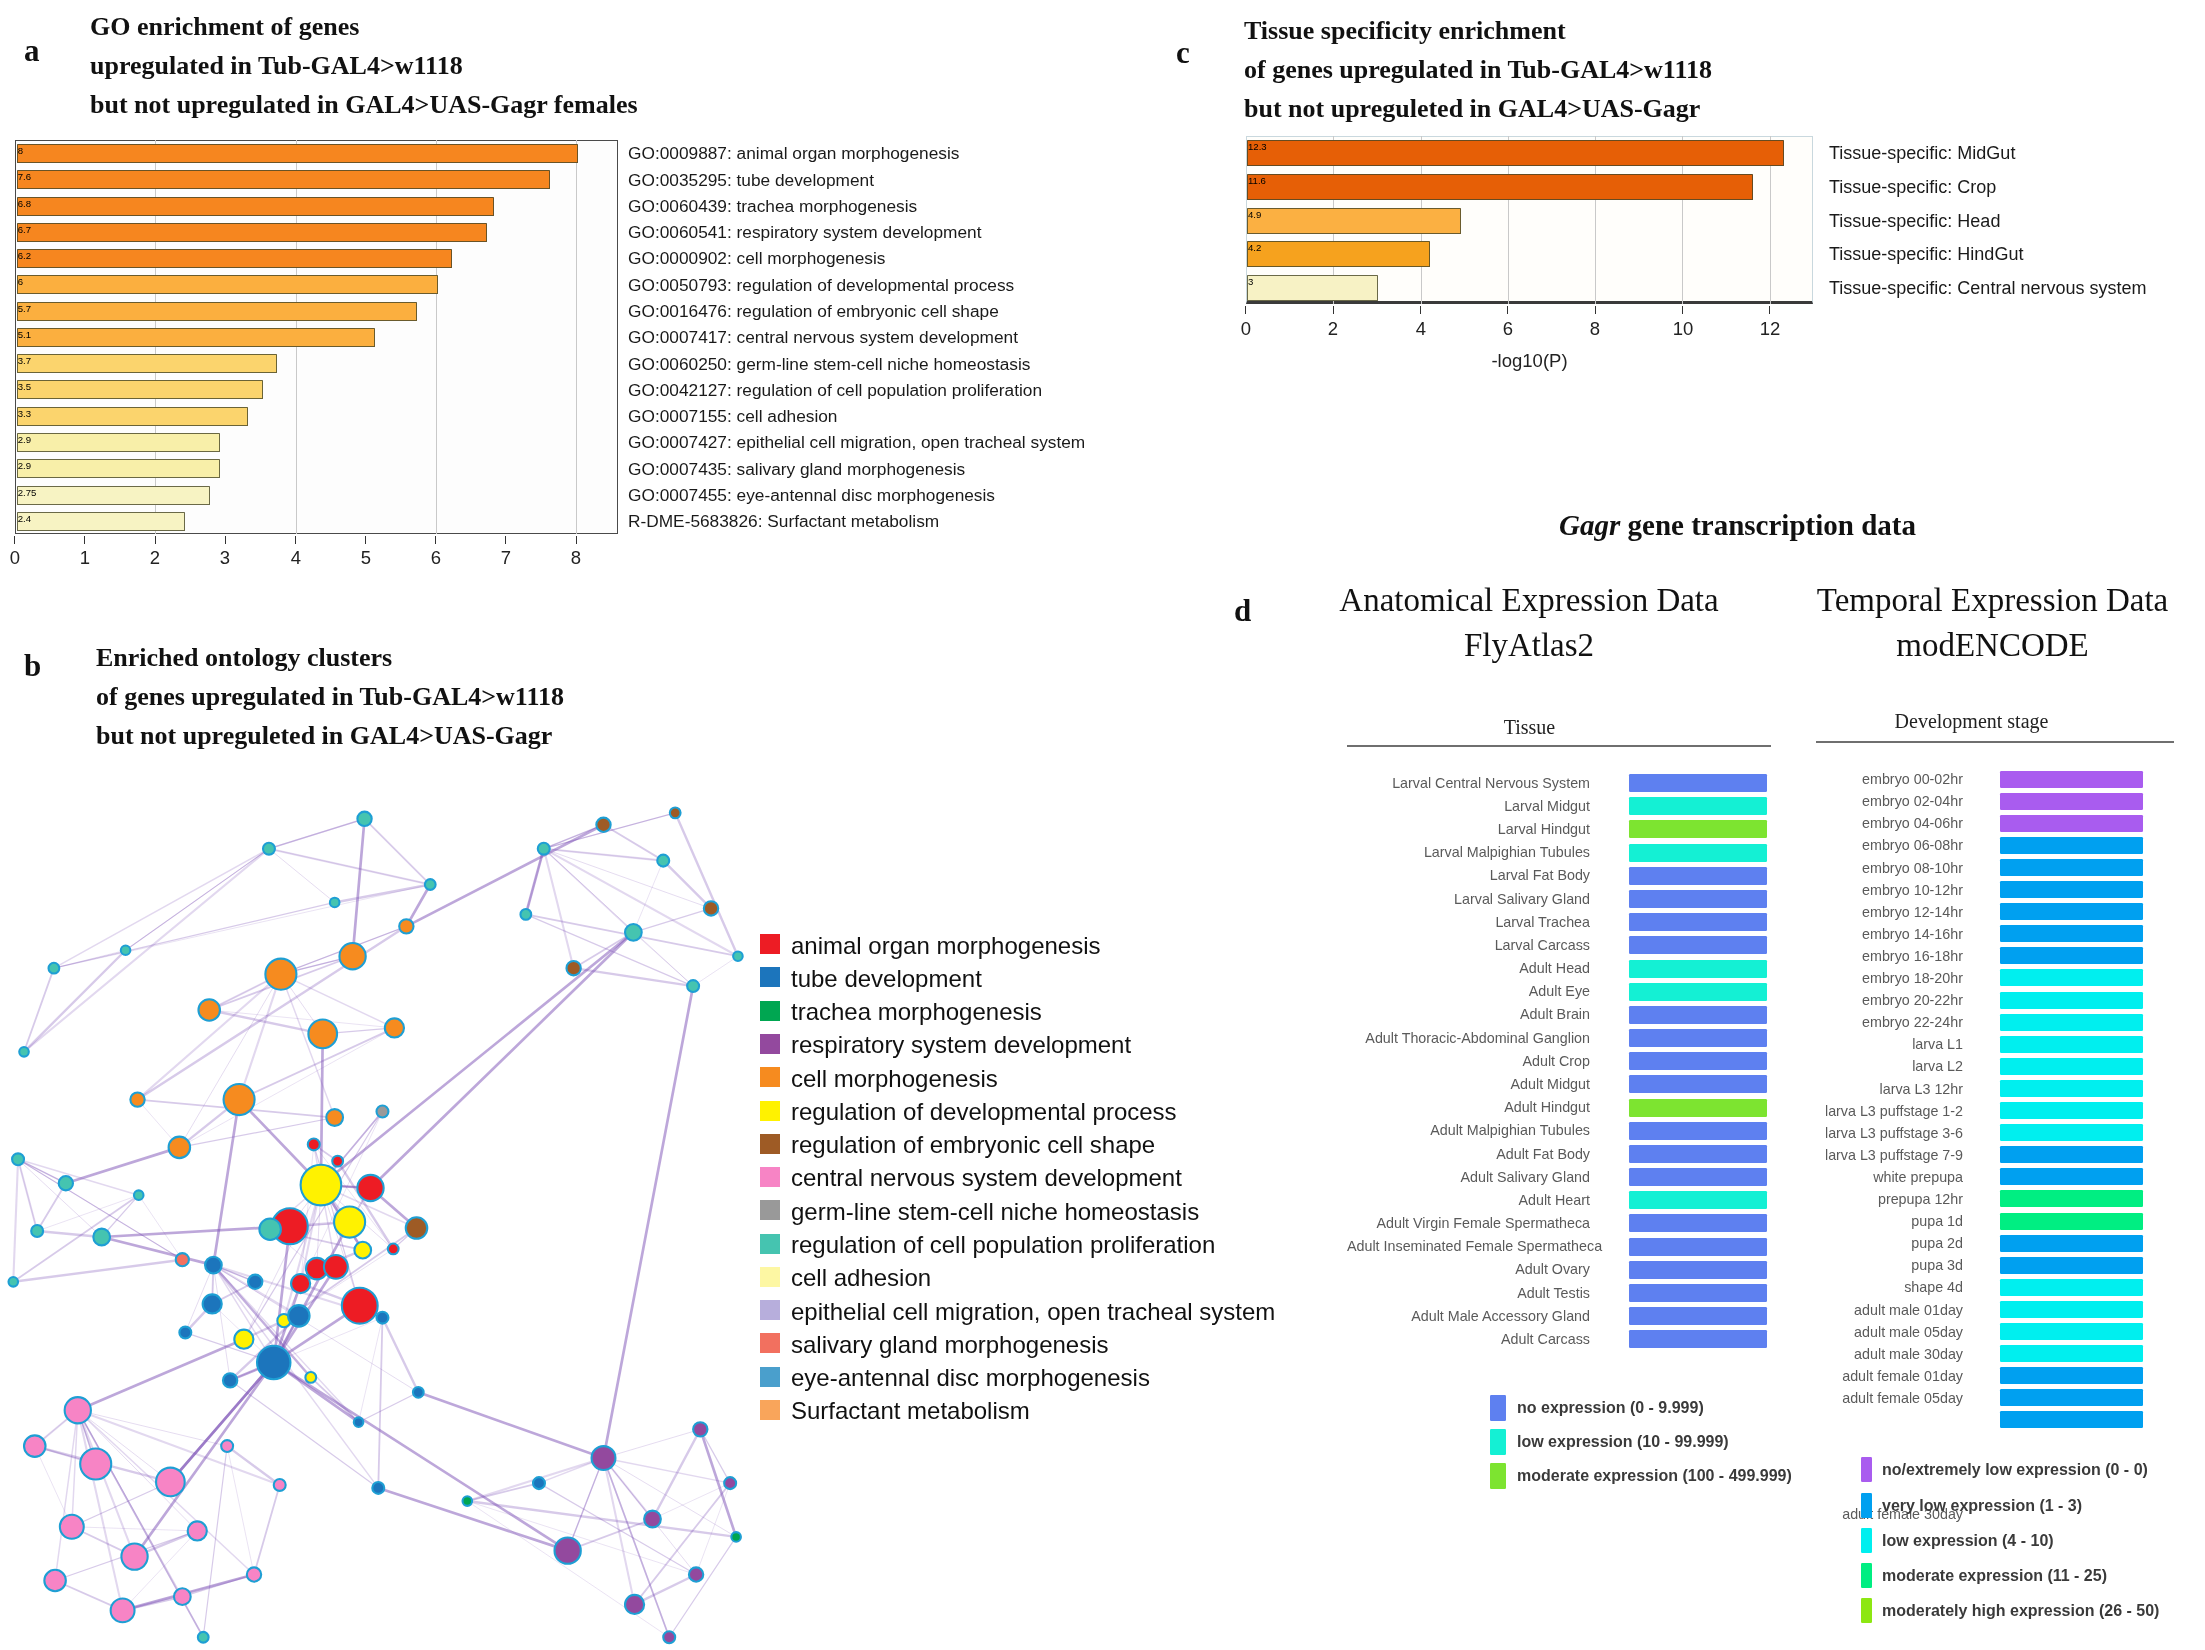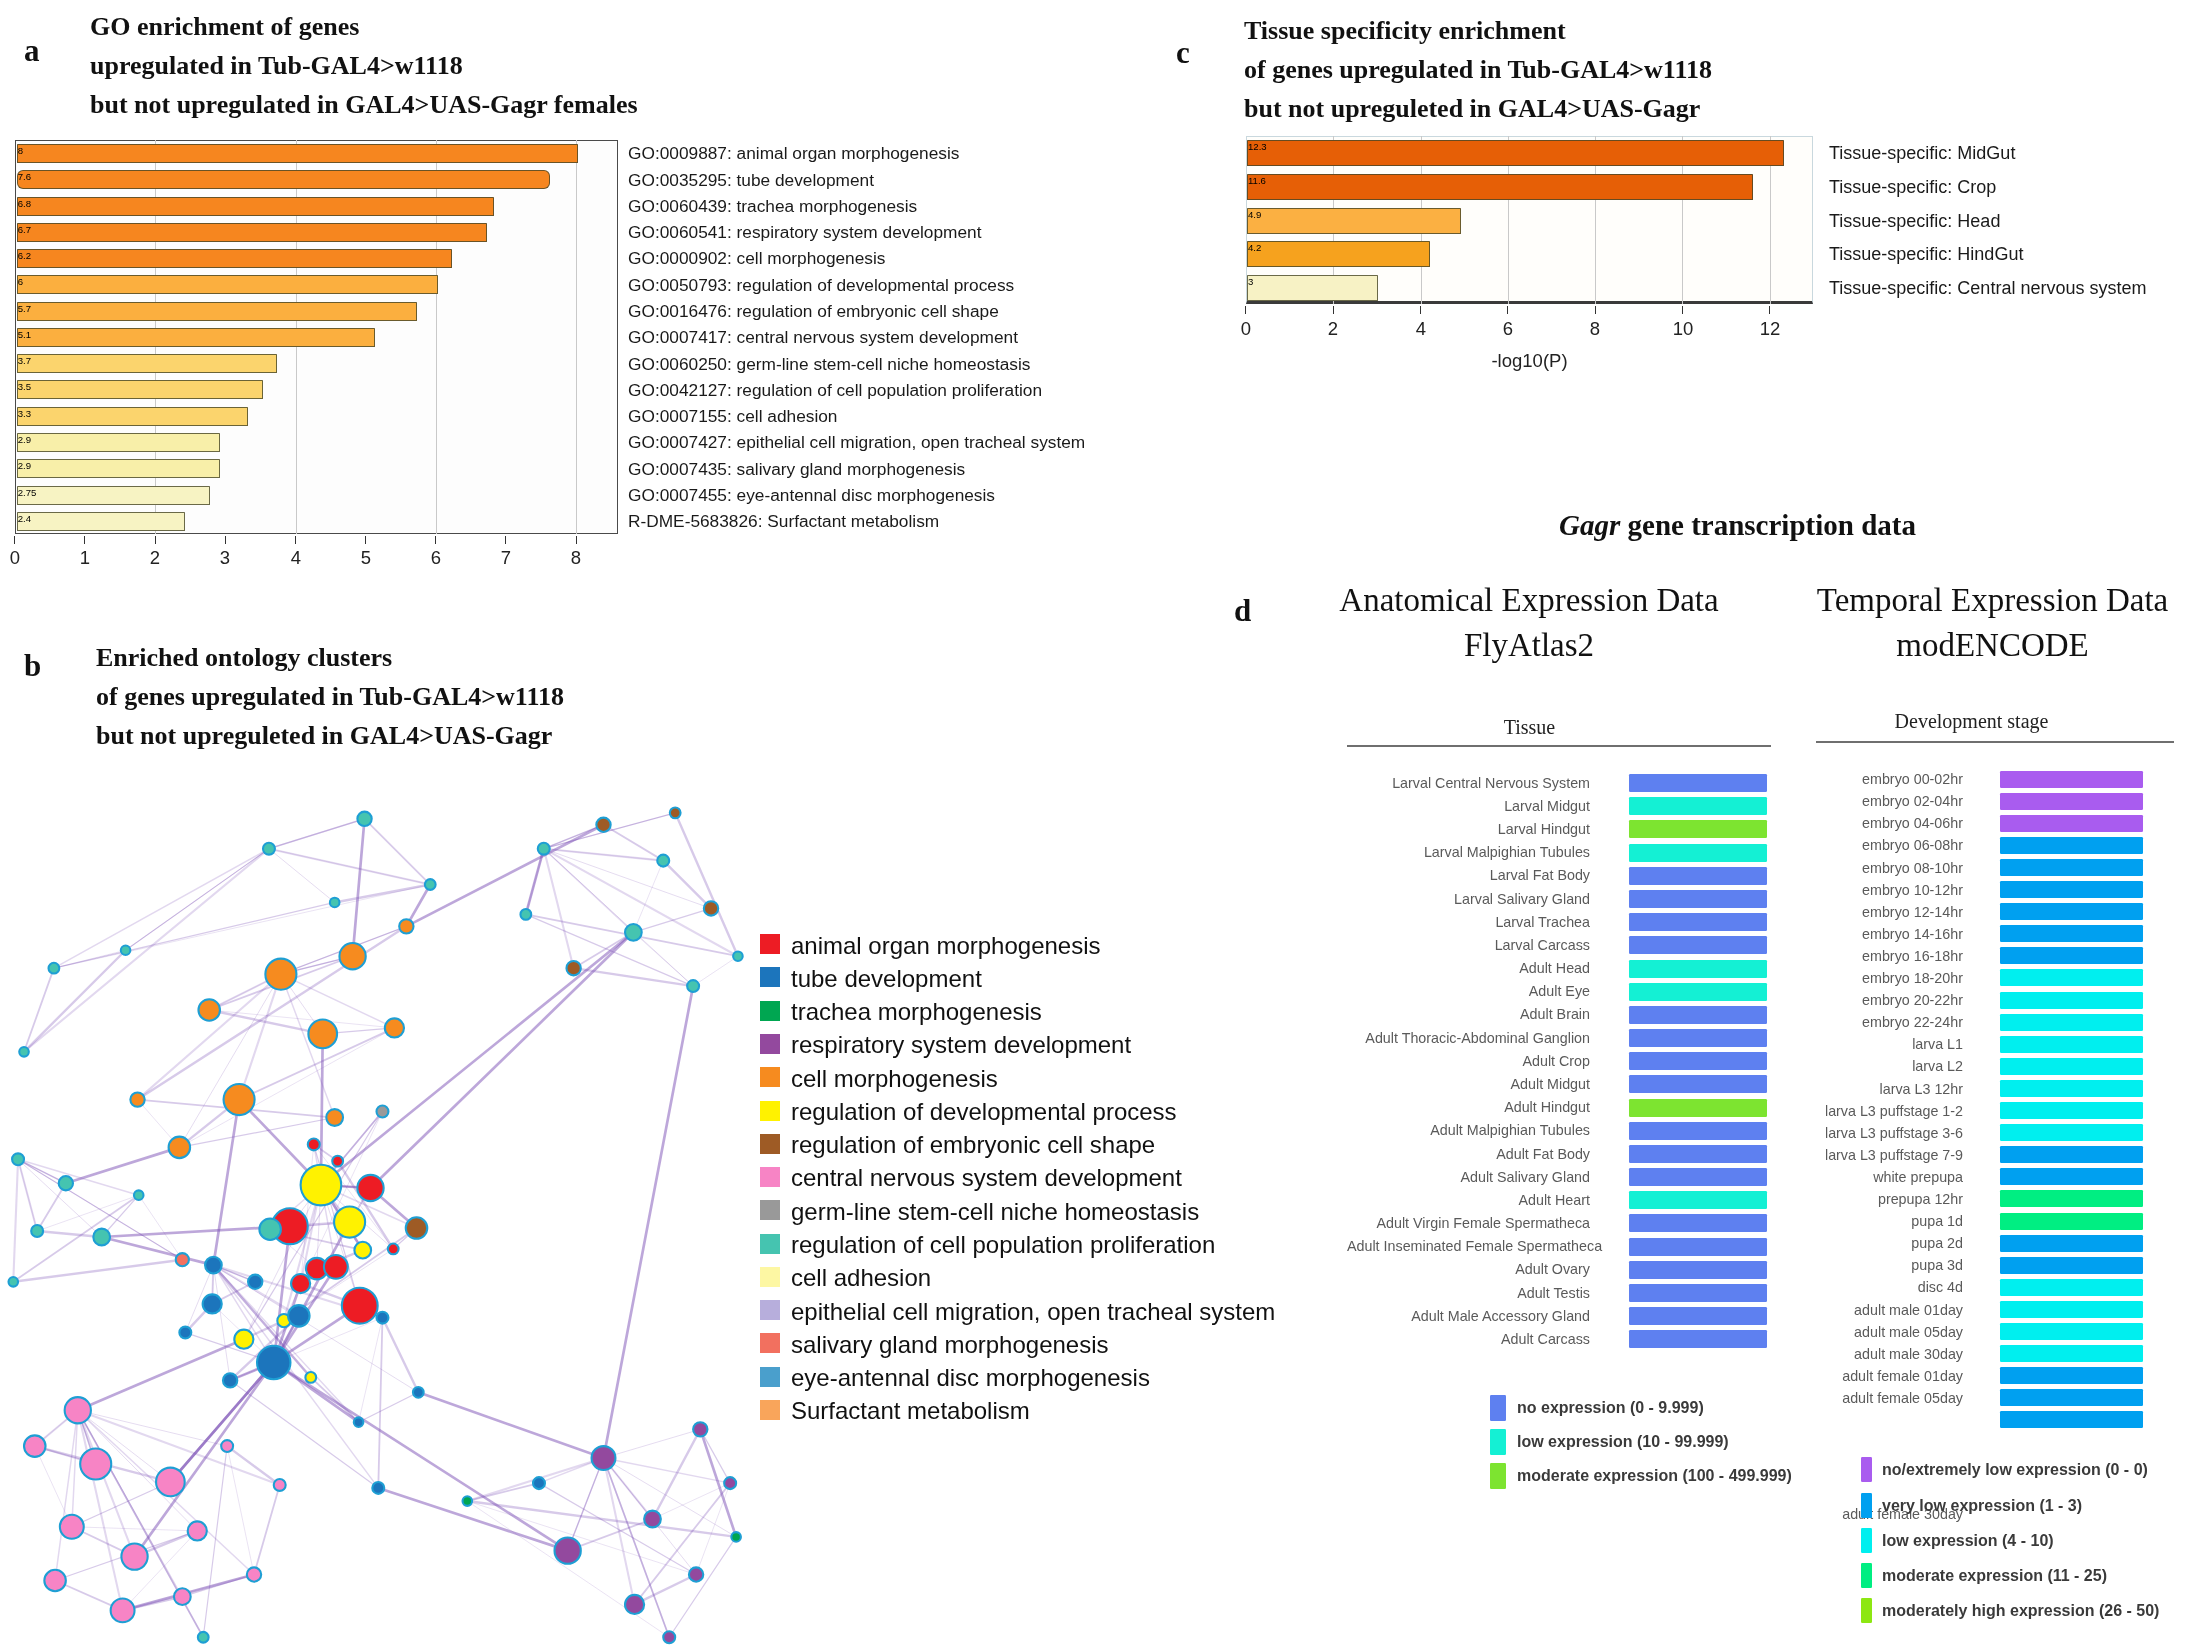--- a/index.html
+++ b/index.html
@@ -428,21 +428,21 @@
   <div id="anat-legend"></div>
   <div id="temp-legend"></div>
 
 <div class="plot" style="left: 15px; top: 140px; width: 603px; height: 394px;"></div>
     <div class="vgrid" style="left: 155px; top: 140px; height: 394px;"></div>
     <div class="vgrid" style="left: 296px; top: 140px; height: 394px;"></div>
     <div class="vgrid" style="left: 436px; top: 140px; height: 394px;"></div>
     <div class="vgrid" style="left: 576px; top: 140px; height: 394px;"></div>
     <div class="hbar" style="left: 16.7px; top: 144px; width: 561px; height: 18.5px; background: rgb(246, 134, 31);">8</div>
     <div class="cat-label" style="left: 628px; top: 140px; line-height: 26px;">GO:0009887: animal organ morphogenesis</div>
-    <div class="hbar" style="left: 16.7px; top: 170px; width: 533px; height: 18.5px; background: rgb(246, 134, 31); border-radius: 6px;">7.6</div>
+    <div class="hbar" style="left: 16.7px; top: 170px; width: 533px; height: 18.5px; background: rgb(246, 134, 31);">7.6</div>
     <div class="cat-label" style="left: 628px; top: 167px; line-height: 26px;">GO:0035295: tube development</div>
     <div class="hbar" style="left: 16.7px; top: 197px; width: 477px; height: 18.5px; background: rgb(246, 134, 31);">6.8</div>
     <div class="cat-label" style="left: 628px; top: 193px; line-height: 26px;">GO:0060439: trachea morphogenesis</div>
     <div class="hbar" style="left: 16.7px; top: 223px; width: 470px; height: 18.5px; background: rgb(246, 134, 31);">6.7</div>
     <div class="cat-label" style="left: 628px; top: 219px; line-height: 26px; text-align: right;">GO:0060541: respiratory system development</div>
     <div class="hbar" style="left: 16.7px; top: 249px; width: 435px; height: 18.5px; background: rgb(246, 134, 31);">6.2</div>
     <div class="cat-label" style="left: 628px; top: 245px; line-height: 26px;">GO:0000902: cell morphogenesis</div>
     <div class="hbar" style="left: 16.7px; top: 275px; width: 421px; height: 18.5px; background: rgb(251, 175, 63);">6</div>
     <div class="cat-label" style="left: 628px; top: 272px; line-height: 26px;">GO:0050793: regulation of developmental process</div>
     <div class="hbar" style="left: 16.7px; top: 302px; width: 400px; height: 18.5px; background: rgb(251, 175, 63);">5.7</div>
@@ -602,21 +602,21 @@
     <div class="row-label" style="left: 1804px; width: 159px; top: 1166px; line-height: 22px;">white prepupa</div>
     <div class="row-bar" style="left: 2000px; top: 1168px; width: 143px; height: 17.3px; background: rgb(0, 160, 240);"></div>
     <div class="row-label" style="left: 1804px; width: 159px; top: 1188px; line-height: 22px;">prepupa 12hr</div>
     <div class="row-bar" style="left: 2000px; top: 1190px; width: 143px; height: 17.3px; background: rgb(0, 238, 130);"></div>
     <div class="row-label" style="left: 1804px; width: 159px; top: 1210px; line-height: 22px;">pupa 1d</div>
     <div class="row-bar" style="left: 2000px; top: 1213px; width: 143px; height: 17.3px; background: rgb(0, 238, 130);"></div>
     <div class="row-label" style="left: 1804px; width: 159px; top: 1232px; line-height: 22px;">pupa 2d</div>
     <div class="row-bar" style="left: 2000px; top: 1235px; width: 143px; height: 17.3px; background: rgb(0, 160, 240);"></div>
     <div class="row-label" style="left: 1804px; width: 159px; top: 1254px; line-height: 22px;">pupa 3d</div>
     <div class="row-bar" style="left: 2000px; top: 1257px; width: 143px; height: 17.3px; background: rgb(0, 160, 240);"></div>
-    <div class="row-label" style="left: 1804px; width: 159px; top: 1276px; line-height: 22px;">disc 4d</div>
+    <div class="row-label" style="left: 1804px; width: 159px; top: 1276px; line-height: 22px;">shape 4d</div>
     <div class="row-bar" style="left: 2000px; top: 1279px; width: 143px; height: 17.3px; background: rgb(0, 239, 239);"></div>
     <div class="row-label" style="left: 1804px; width: 159px; top: 1299px; line-height: 22px;">adult male 01day</div>
     <div class="row-bar" style="left: 2000px; top: 1301px; width: 143px; height: 17.3px; background: rgb(0, 239, 239);"></div>
     <div class="row-label" style="left: 1804px; width: 159px; top: 1321px; line-height: 22px;">adult male 05day</div>
     <div class="row-bar" style="left: 2000px; top: 1323px; width: 143px; height: 17.3px; background: rgb(0, 239, 239);"></div>
     <div class="row-label" style="left: 1804px; width: 159px; top: 1343px; line-height: 22px;">adult male 30day</div>
     <div class="row-bar" style="left: 2000px; top: 1345px; width: 143px; height: 17.3px; background: rgb(0, 239, 239);"></div>
     <div class="row-label" style="left: 1804px; width: 159px; top: 1365px; line-height: 22px;">adult female 01day</div>
     <div class="row-bar" style="left: 2000px; top: 1367px; width: 143px; height: 17.3px; background: rgb(0, 160, 240);"></div>
     <div class="row-label" style="left: 1804px; width: 159px; top: 1387px; line-height: 22px;">adult female 05day</div>

